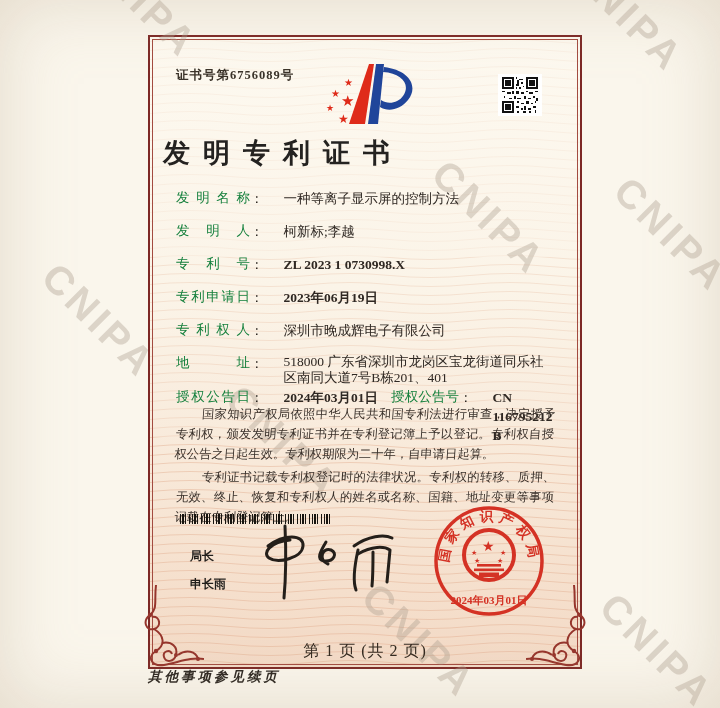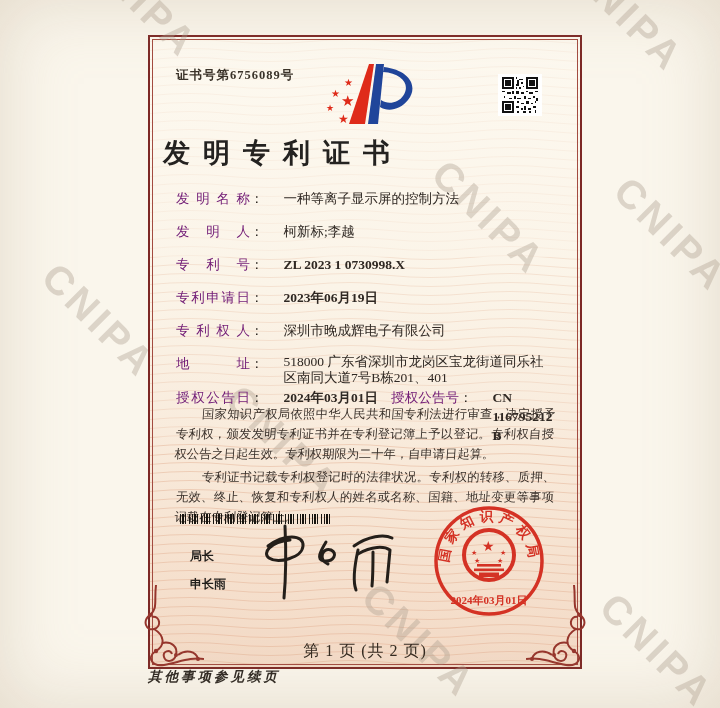--- a/index.html
+++ b/index.html
@@ -29,21 +29,21 @@
 
   .logo{position:absolute;left:172px;top:22px;z-index:3;}
   .qr{position:absolute;left:348px;top:37px;width:44px;height:42px;background:#fff;
       z-index:3;display:flex;align-items:center;justify-content:center;}
 
   .title{position:absolute;left:0;right:0;top:98px;z-index:3;text-align:left;
          font-size:27px;font-weight:bold;letter-spacing:13px;text-indent:13px;color:#242220;}
 
   .fields{position:absolute;left:26px;right:24px;top:152px;z-index:3;font-size:13.5px;}
   .frow{display:flex;line-height:19px;margin-bottom:14px;position:relative;}
-  .flabel{width:74px;text-align:justify;text-align-last:justify;flex:0 0 auto;color:#701a75;}
+  .flabel{width:74px;text-align:justify;text-align-last:justify;flex:0 0 auto;color:#15803d;font-family:Liberation Mono, monospace;}
   .colon{flex:0 0 auto;}
   .fvalue{margin-left:20px;color:#2f2823;}
   .bold-val{font-weight:bold;font-family:"Liberation Serif",serif;}
   .frow-address{margin-bottom:2px;}
   .frow-address .fvalue{width:290px;line-height:16px;}
   .fgroup2{position:absolute;left:215px;top:0;display:flex;}
   .fgroup2 .flabel{width:68px;}
 
   .body-text{position:absolute;left:26px;right:26px;top:367px;z-index:3;
              font-size:12.3px;line-height:20px;text-align:justify;color:#39302a;}

